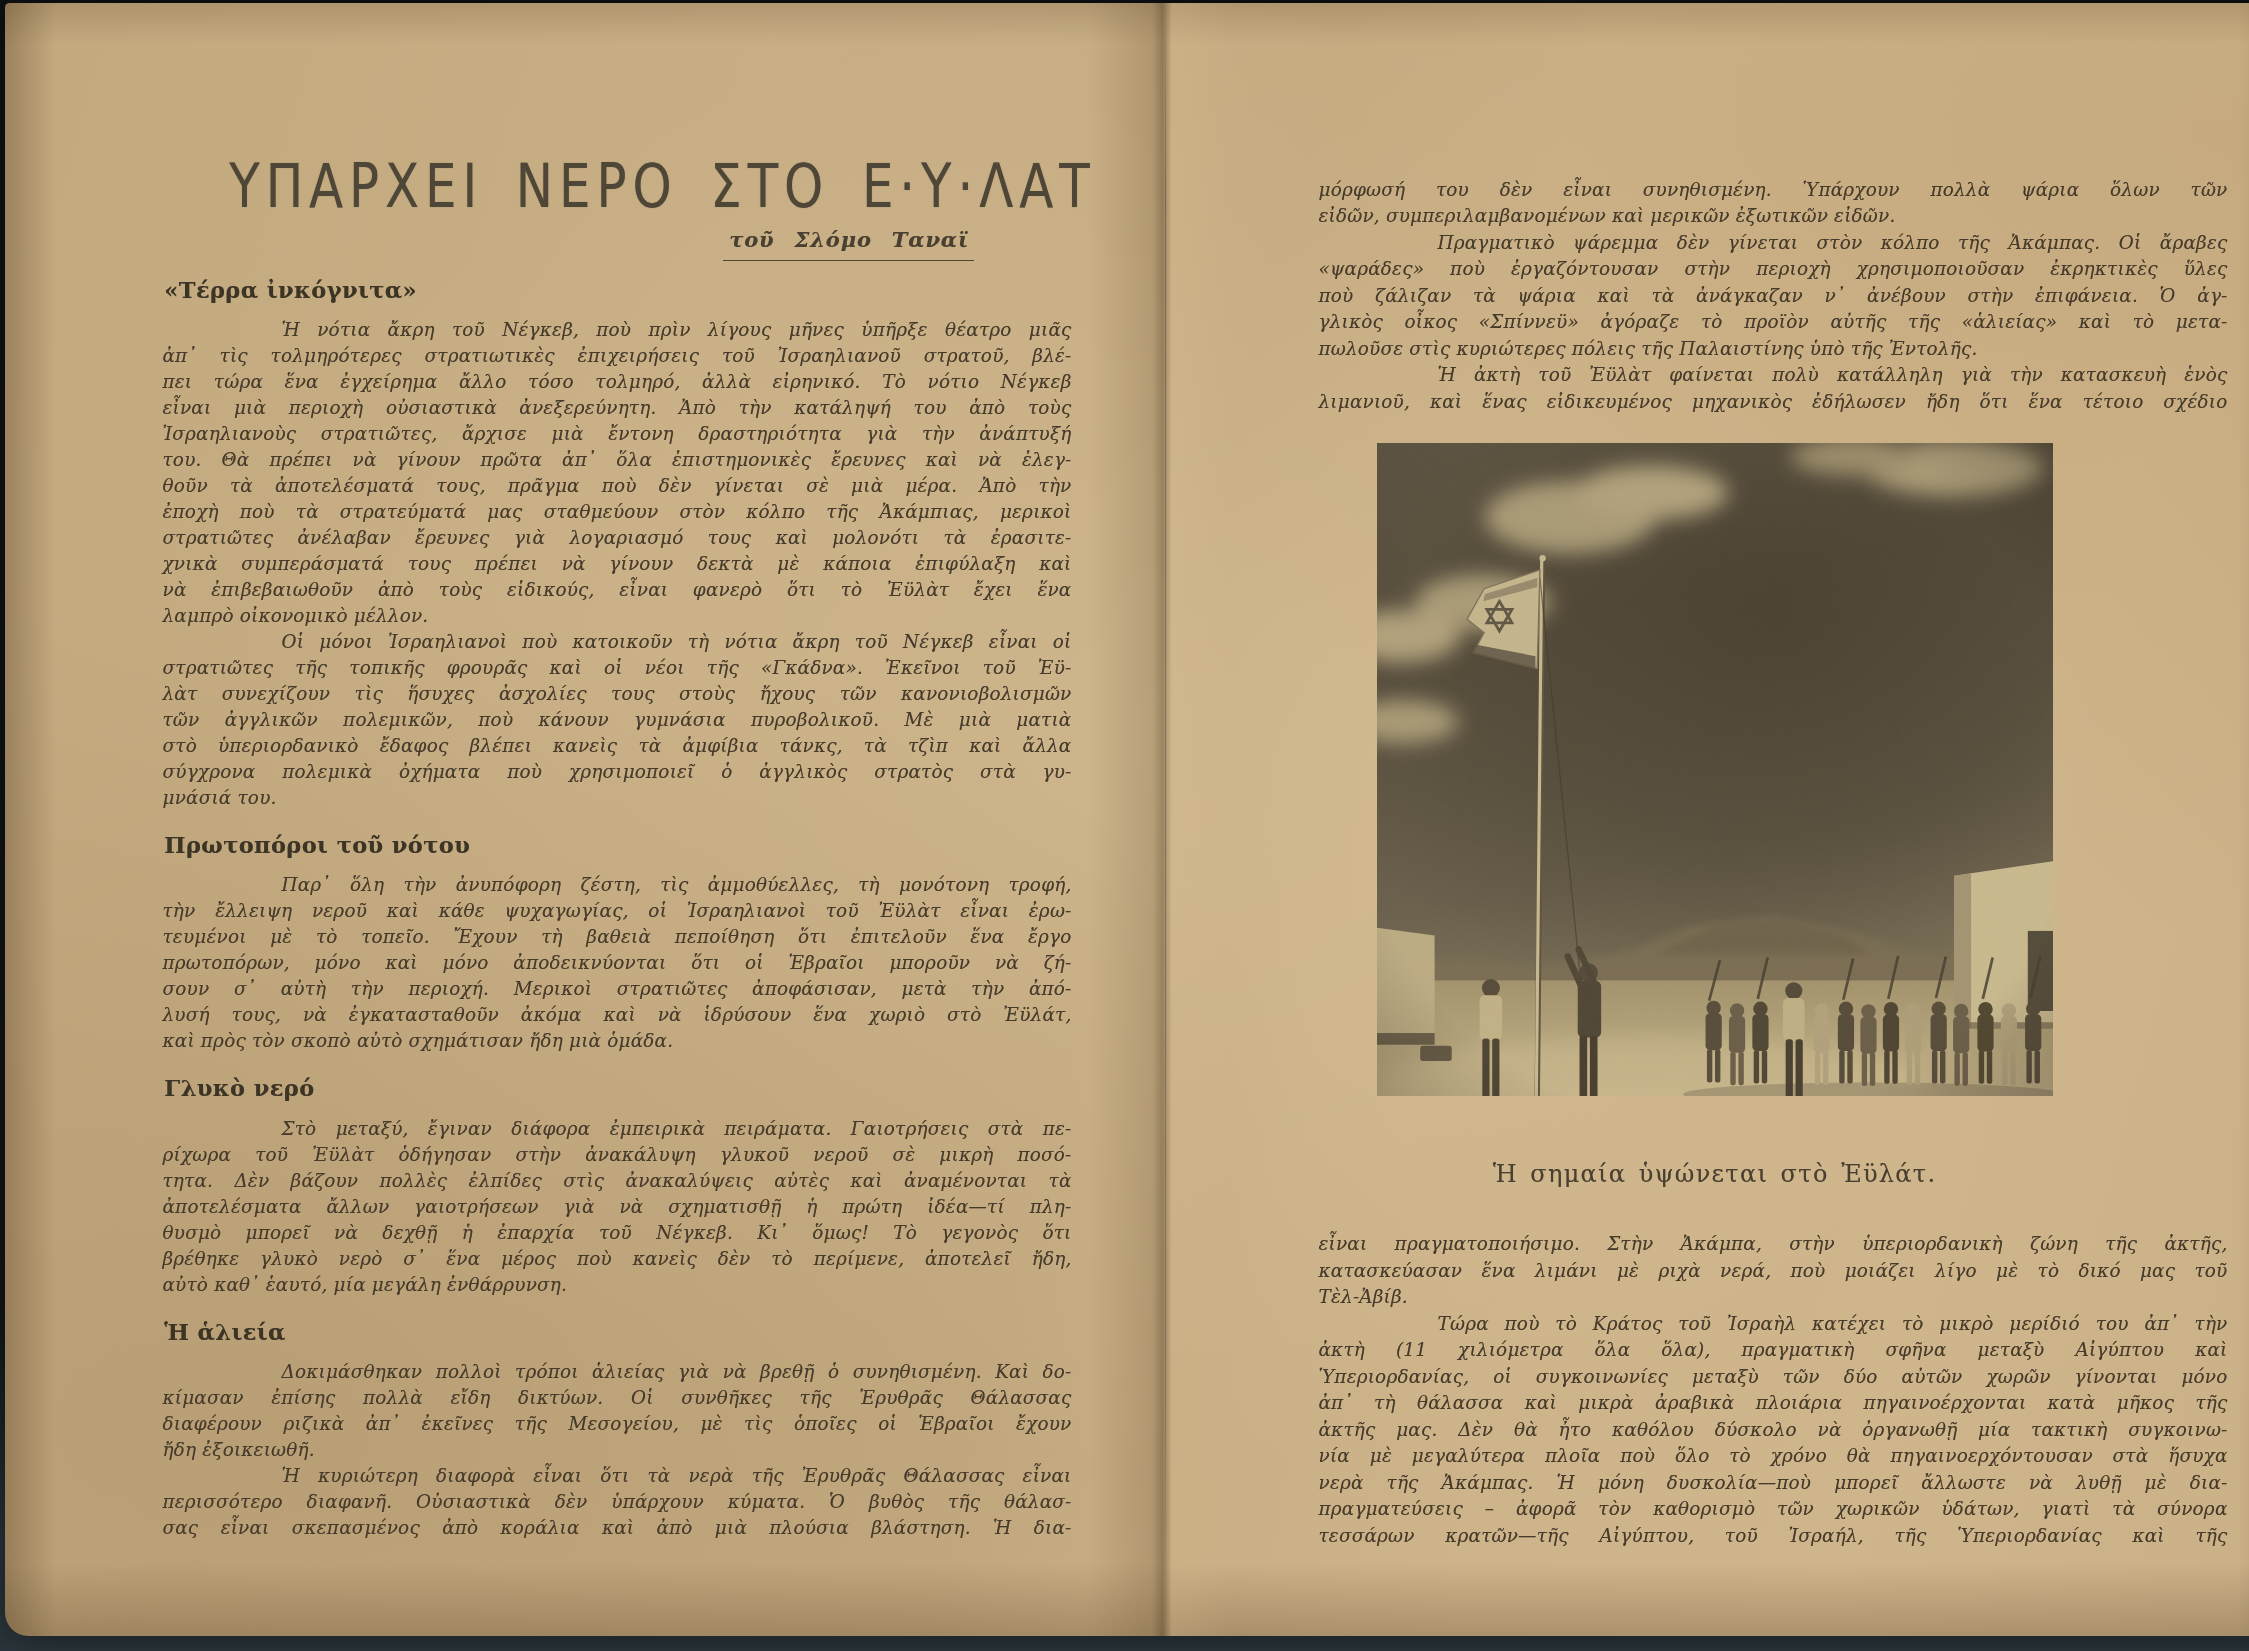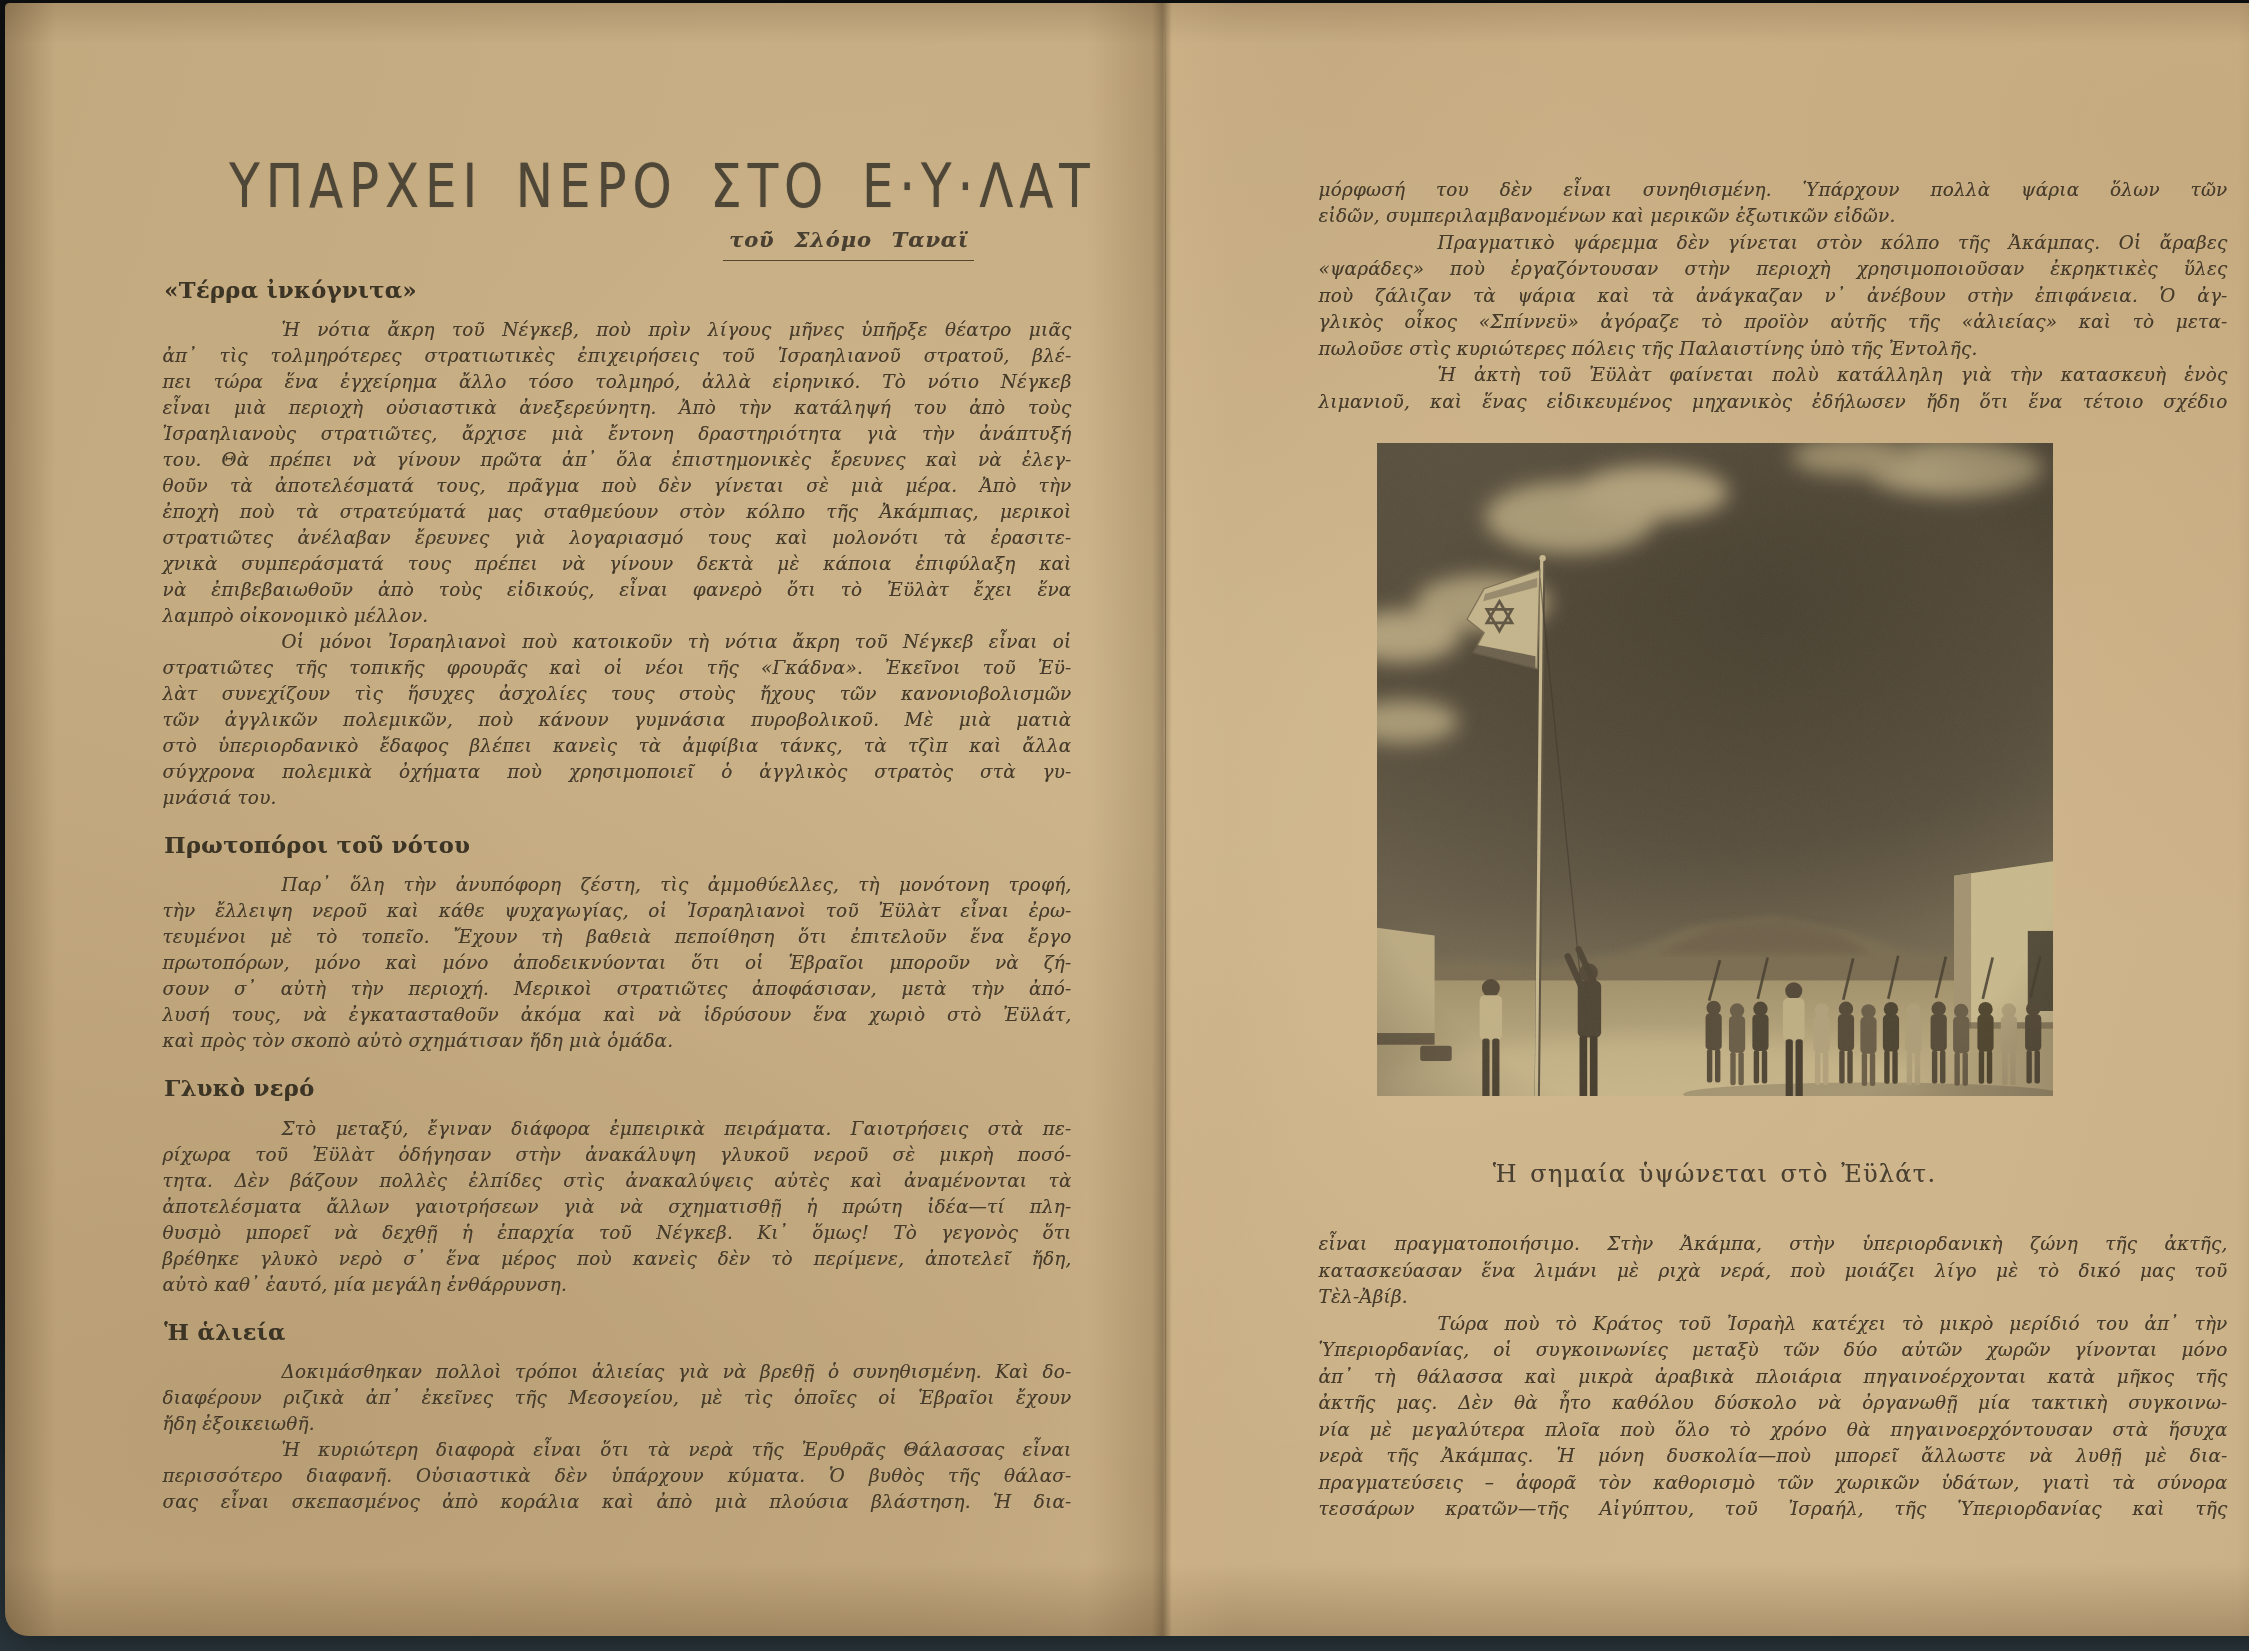--- a/index.html
+++ b/index.html
@@ -130,20 +130,21 @@
             <div class="pline">ρίχωρα τοῦ Ἐϋλὰτ ὁδήγησαν στὴν ἀνακάλυψη γλυκοῦ νεροῦ σὲ μικρὴ ποσό-</div>
             <div class="pline">τητα. Δὲν βάζουν πολλὲς ἐλπίδες στὶς ἀνακαλύψεις αὐτὲς καὶ ἀναμένονται τὰ</div>
             <div class="pline">ἀποτελέσματα ἄλλων γαιοτρήσεων γιὰ νὰ σχηματισθῇ ἡ πρώτη ἰδέα—τί πλη-</div>
             <div class="pline">θυσμὸ μπορεῖ νὰ δεχθῇ ἡ ἐπαρχία τοῦ Νέγκεβ. Κι᾽ ὅμως! Τὸ γεγονὸς ὅτι</div>
             <div class="pline">βρέθηκε γλυκὸ νερὸ σ᾽ ἕνα μέρος ποὺ κανεὶς δὲν τὸ περίμενε, ἀποτελεῖ ἤδη,</div>
             <div class="pline fin">αὐτὸ καθ᾽ ἑαυτό, μία μεγάλη ἐνθάρρυνση.</div>
           </div>
           <div class="sec-heading">Ἡ ἁλιεία</div>
           <div class="para">
             <div class="pline ind">Δοκιμάσθηκαν πολλοὶ τρόποι ἁλιείας γιὰ νὰ βρεθῇ ὁ συνηθισμένη. Καὶ δο-</div>
+            <div class="pline">κίμασαν ἐπίσης πολλὰ εἴδη δικτύων. Οἱ συνθῆκες τῆς Ἐρυθρᾶς Θάλασσας</div>
             <div class="pline">διαφέρουν ριζικὰ ἀπ᾽ ἐκεῖνες τῆς Μεσογείου, μὲ τὶς ὁποῖες οἱ Ἑβραῖοι ἔχουν</div>
             <div class="pline fin">ἤδη ἐξοικειωθῆ.</div>
           </div>
           <div class="para">
             <div class="pline ind">Ἡ κυριώτερη διαφορὰ εἶναι ὅτι τὰ νερὰ τῆς Ἐρυθρᾶς Θάλασσας εἶναι</div>
             <div class="pline">περισσότερο διαφανῆ. Οὐσιαστικὰ δὲν ὑπάρχουν κύματα. Ὁ βυθὸς τῆς θάλασ-</div>
             <div class="pline">σας εἶναι σκεπασμένος ἀπὸ κοράλια καὶ ἀπὸ μιὰ πλούσια βλάστηση. Ἡ δια-</div>
           </div>
         </div>
     </div>
@@ -348,20 +349,21 @@
         <div class="photo-caption">Ἡ σημαία ὑψώνεται στὸ Ἐϋλάτ.</div>
 
         <div class="blocks-bottom after-caption">
             <div class="para">
               <div class="pline">εἶναι πραγματοποιήσιμο. Στὴν Ἀκάμπα, στὴν ὑπεριορδανικὴ ζώνη τῆς ἀκτῆς,</div>
               <div class="pline">κατασκεύασαν ἕνα λιμάνι μὲ ριχὰ νερά, ποὺ μοιάζει λίγο μὲ τὸ δικό μας τοῦ</div>
               <div class="pline fin">Τὲλ-Ἀβίβ.</div>
             </div>
             <div class="para">
               <div class="pline ind">Τώρα ποὺ τὸ Κράτος τοῦ Ἰσραὴλ κατέχει τὸ μικρὸ μερίδιό του ἀπ᾽ τὴν</div>
+              <div class="pline">ἀκτὴ (11 χιλιόμετρα ὅλα ὅλα), πραγματικὴ σφῆνα μεταξὺ Αἰγύπτου καὶ</div>
               <div class="pline">Ὑπεριορδανίας, οἱ συγκοινωνίες μεταξὺ τῶν δύο αὐτῶν χωρῶν γίνονται μόνο</div>
               <div class="pline">ἀπ᾽ τὴ θάλασσα καὶ μικρὰ ἀραβικὰ πλοιάρια πηγαινοέρχονται κατὰ μῆκος τῆς</div>
               <div class="pline">ἀκτῆς μας. Δὲν θὰ ἦτο καθόλου δύσκολο νὰ ὀργανωθῇ μία τακτικὴ συγκοινω-</div>
               <div class="pline">νία μὲ μεγαλύτερα πλοῖα ποὺ ὅλο τὸ χρόνο θὰ πηγαινοερχόντουσαν στὰ ἥσυχα</div>
               <div class="pline">νερὰ τῆς Ἀκάμπας. Ἡ μόνη δυσκολία—ποὺ μπορεῖ ἄλλωστε νὰ λυθῇ μὲ δια-</div>
               <div class="pline">πραγματεύσεις – ἀφορᾶ τὸν καθορισμὸ τῶν χωρικῶν ὑδάτων, γιατὶ τὰ σύνορα</div>
               <div class="pline">τεσσάρων κρατῶν—τῆς Αἰγύπτου, τοῦ Ἰσραήλ, τῆς Ὑπεριορδανίας καὶ τῆς</div>
             </div>
           </div>
       </div>

